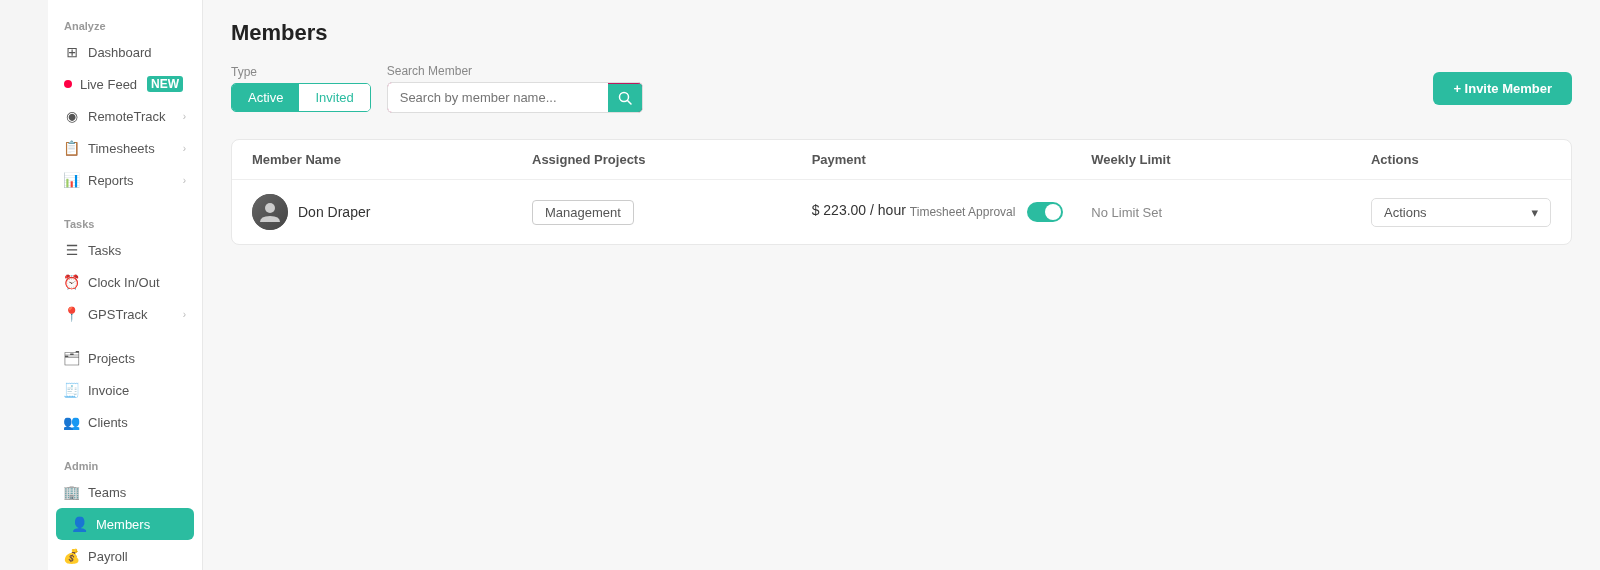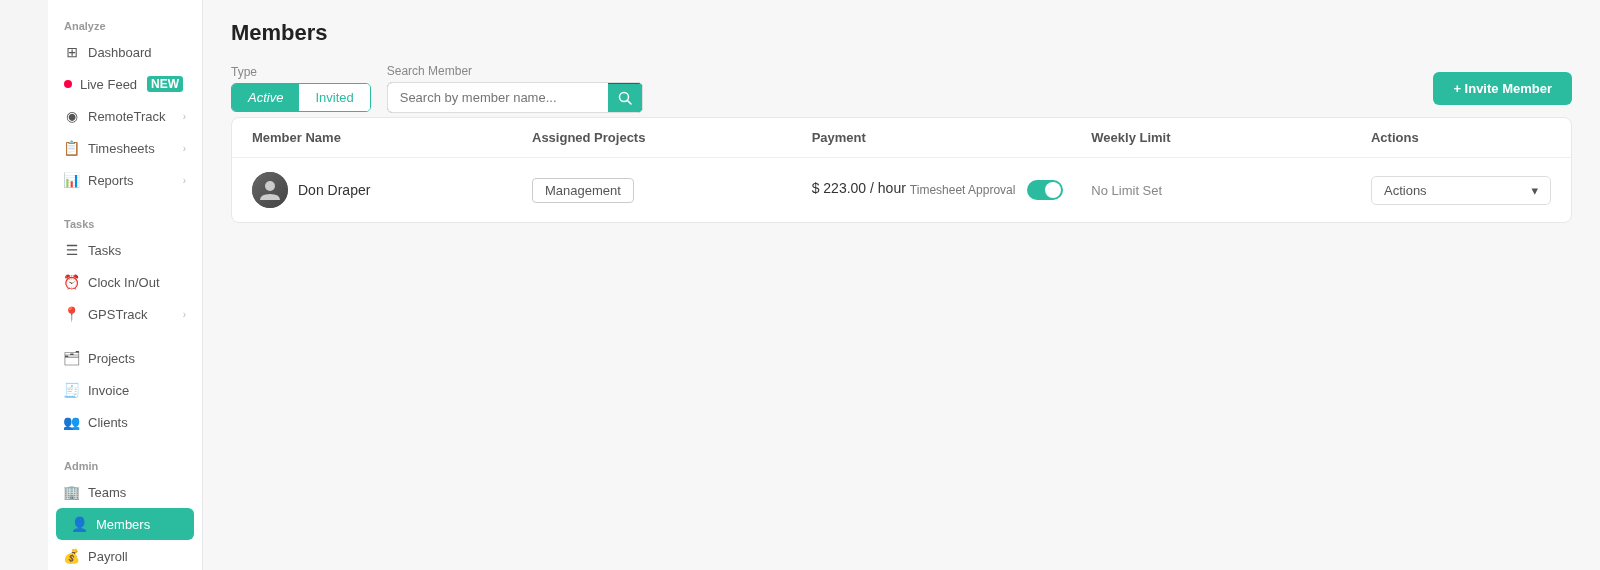--- a/index.html
+++ b/index.html
@@ -17,26 +17,26 @@
     .live-dot { width: 8px; height: 8px; background: #f04; border-radius: 50%; flex-shrink: 0; }
     .sidebar-divider { height: 1px; background: #f0f0f0; margin: 6px 0; }
 
     
     .main { flex: 1; padding: 20px 28px; overflow-y: auto; background: #f7f7f7; }
 
     
     .page-title { font-size: 22px; font-weight: 600; color: #222; margin-bottom: 18px; }
 
     
-    .filters-row { display: flex; align-items: center; gap: 16px; margin-bottom: 4px; }
+    .filters-row { display: flex; align-items: center; gap: 16px; margin-bottom: 26px; }
     .filter-label { font-size: 12px; color: #888; margin-bottom: 4px; }
     .filter-group { display: flex; flex-direction: column; }
     .type-buttons { display: flex; border-radius: 5px; overflow: hidden; border: 1px solid #2bbca0; }
     .type-btn { padding: 6px 16px; font-size: 13px; cursor: pointer; background: #fff; border: none; color: #2bbca0; font-weight: 500; }
-    .type-btn.active { background: #2bbca0; color: #fff; font-style: italic; }
+    .type-btn.active { background: #2bbca0; color: #fff; }
     .search-group { display: flex; flex-direction: column; }
     .search-box { display: flex; align-items: center; border: 1px solid #ddd; border-radius: 5px; background: #be185d; overflow: hidden; }
     .search-input { border: none; outline: none; padding: 7px 12px; font-size: 13px; width: 220px; color: #555; }
     .search-btn { background: #2bbca0; border: none; padding: 7px 10px; cursor: pointer; color: #fff; display: flex; align-items: center; justify-content: center; }
 
     
     .invite-btn { margin-left: auto; background: #2bbca0; color: #fff; border: none; border-radius: 6px; padding: 9px 20px; font-size: 13px; font-weight: 600; cursor: pointer; display: flex; align-items: center; gap: 6px; white-space: nowrap; }
 
     
     .table-container { background: #fff; border-radius: 8px; border: 1px solid #e8e8e8; overflow: hidden; }

